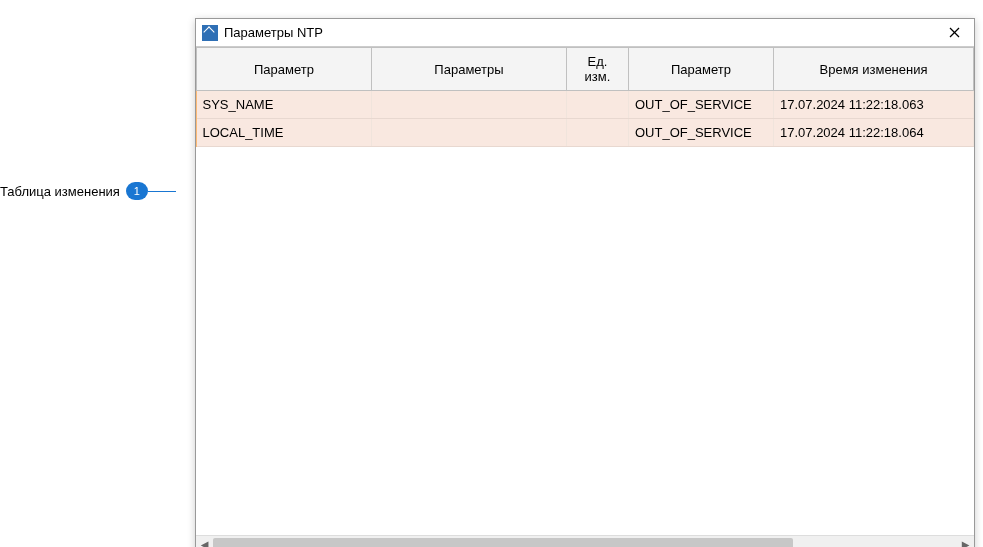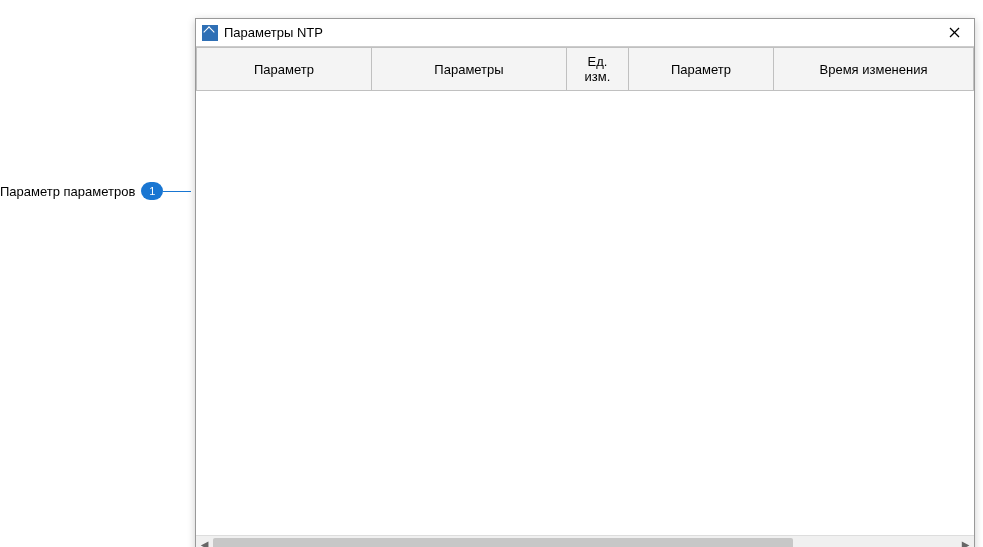--- a/index.html
+++ b/index.html
@@ -164,21 +164,21 @@
     height: 13px;
     width: 78%;
     background: #c7c7c7;
     border-radius: 2px;
   }
 </style>
 </head>
 <body>
 
 <div class="annotation">
-  <span class="annotation-label">Параметр параметров</span>
+  <span class="annotation-label">Таблица изменения</span>
   <span class="annotation-badge">1</span>
   <span class="annotation-line"></span>
 </div>
 
 <div class="window">
   <div class="titlebar">
     <div class="title-icon"></div>
     <div class="title-text">Параметры NTP</div>
     <div class="close-btn">
       <svg width="11" height="11" viewBox="0 0 11 11">
@@ -200,20 +200,34 @@
       <thead>
         <tr>
           <th>Параметр</th>
           <th>Параметры</th>
           <th>Ед. изм.</th>
           <th>Параметр</th>
           <th>Время изменения</th>
         </tr>
       </thead>
       <tbody id="tbody">
+          <tr>
+            <td>SYS_NAME</td>
+            <td></td>
+            <td></td>
+            <td>OUT_OF_SERVICE</td>
+            <td>17.07.2024 11:22:18.063</td>
+          </tr>
+          <tr>
+            <td>LOCAL_TIME</td>
+            <td></td>
+            <td></td>
+            <td>OUT_OF_SERVICE</td>
+            <td>17.07.2024 11:22:18.064</td>
+          </tr>
         </tbody>
     </table>
     <div class="table-body"></div>
     <div class="hscroll">
       <div class="arrow">◀</div>
       <div class="track">
         <div class="thumb"></div>
       </div>
       <div class="arrow">▶</div>
     </div>

